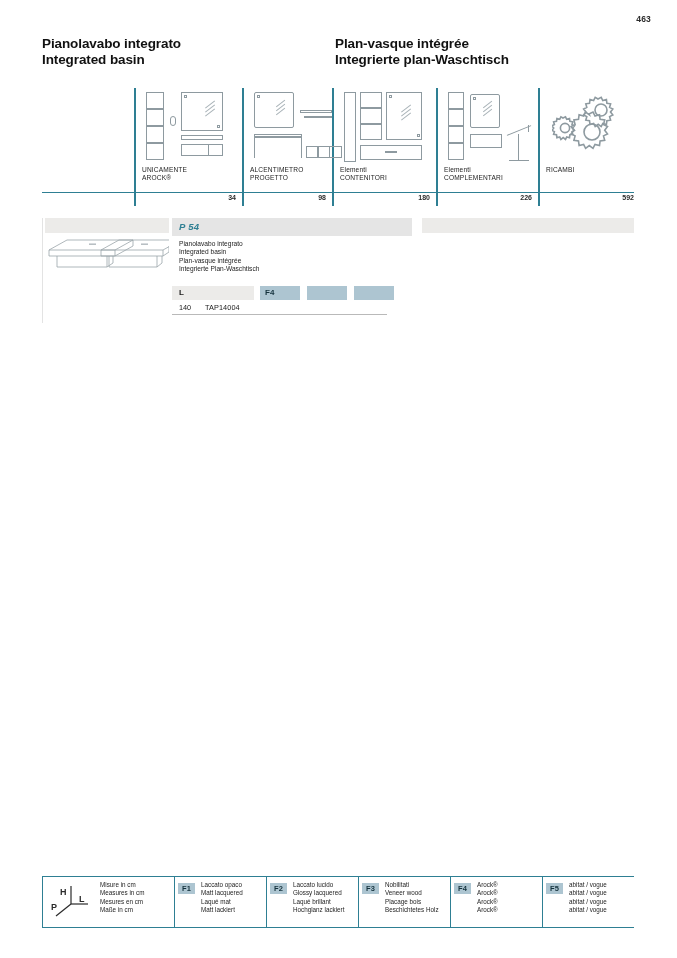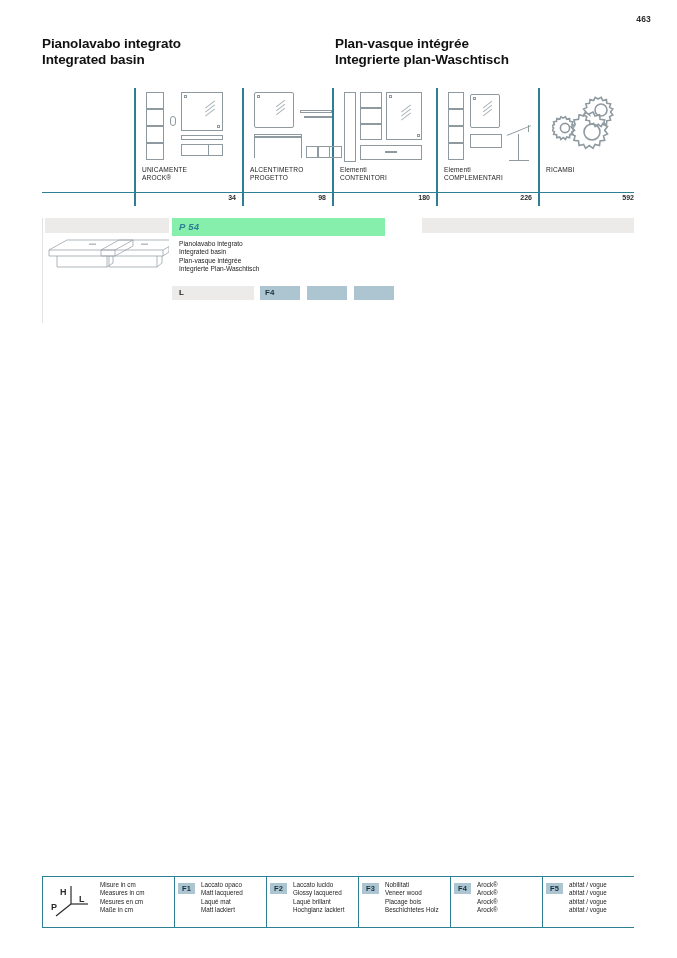--- a/index.html
+++ b/index.html
@@ -114,23 +114,23 @@
     left: 45px;
     top: 18px;
     width: 124px;
     height: 36px;
   }
 
   .prod-header {
     position: absolute;
     left: 172px;
     top: 0px;
-    width: 213px;
+    width: 240px;
     height: 18px;
-    background: #86efac;
+    background: #e5e5e5;
     font-style: italic;
   }
   .prod-code {
     position: absolute;
     left: 7px;
     top: 3px;
     font-size: 9.5px;
     font-weight: 700;
     color: #2e7f93;
     letter-spacing: 0.3px;
@@ -491,20 +491,24 @@
       <div class="sw sw1">
         <span>F4</span>
       </div>
       <div class="sw sw2">
         <span></span>
       </div>
       <div class="sw sw3">
         <span></span>
       </div>
     </div>
+    <div class="spec-row">
+      <span class="c-dim">140</span>
+      <span class="c-code">TAP14004</span>
+    </div>
   </div>
 </div>
 
 <div class="footer">
   <div class="footer-rule-top"></div>
   <div class="footer-rule-bottom"></div>
 
   <div class="footer-sep" style="left:0px;"></div>
   <div class="footer-sep" style="left:132px;"></div>
   <div class="footer-sep" style="left:224px;"></div>

